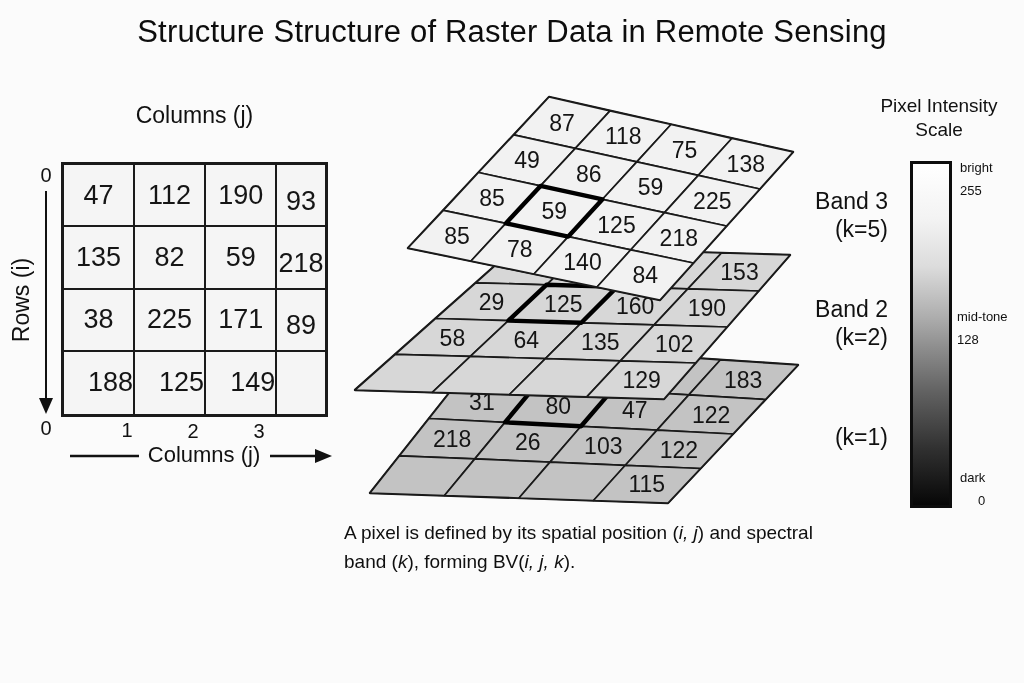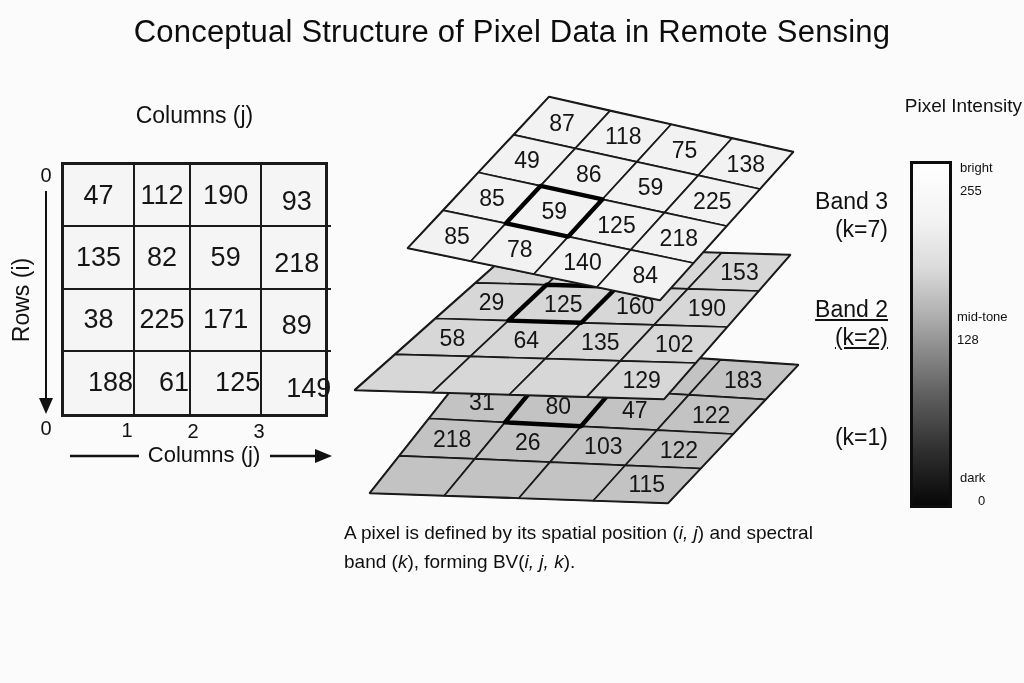--- a/index.html
+++ b/index.html
@@ -35,24 +35,24 @@
   .col-tick-2{top:420px;left:182px;}
   .col-tick-3{top:420px;left:248px;}
   #rows-axis-label{
     top:286px;left:-38px;width:120px;height:28px;text-align:center;
     font-size:23px;transform:rotate(-90deg);
   }
   #cols-axis-label{top:442px;left:143px;width:122px;text-align:center;font-size:22px;}
   
   .band-label{width:140px;text-align:right;font-size:23px;line-height:28px;color:#111;}
   #band3-label{top:187px;left:748px;}
-  #band2-label{top:295px;left:748px;text-decoration:underline;}
+  #band2-label{top:295px;left:748px;}
   #band1-label{top:423px;left:748px;}
   
-  #scale-title{top:94px;left:856px;width:166px;text-align:right;font-size:19px;line-height:24px;}
+  #scale-title{top:94px;left:856px;width:166px;text-align:center;font-size:19px;line-height:24px;}
   #scale-bar{
     top:161px;left:910px;width:42px;height:347px;box-sizing:border-box;
     border:3px solid #0d0d0d;
     background:linear-gradient(180deg,#ffffff 0%,#f3f3f3 16%,#dcdcdc 30%,
       #adadad 45%,#8d8d8d 54%,#616161 67%,#2f2f2f 84%,#070707 100%);
   }
   .scale-tick{left:960px;font-size:13px;line-height:23px;white-space:nowrap;}
   #scale-tick-bright{top:156px;}
   #scale-tick-mid{top:305px;left:957px;}
   #scale-tick-dark{top:466px;text-align:right;}
@@ -167,21 +167,21 @@
       </g>
       <g>
         <line x1="46" y1="191" x2="46" y2="400" stroke="#111" stroke-width="2"></line>
         <polygon points="39,398 53,398 46,414" fill="#111"></polygon>
         <line x1="70" y1="456" x2="139" y2="456" stroke="#111" stroke-width="2.4"></line>
         <line x1="270" y1="456" x2="317" y2="456" stroke="#111" stroke-width="2.4"></line>
         <polygon points="315,449 315,463 332,456" fill="#111"></polygon>
       </g>
     </svg>
 
-  <div id="page-title" class="abs">Conceptual Structure of Pixel Data in Remote Sensing</div>
+  <div id="page-title" class="abs">Structure Structure of Raster Data in Remote Sensing</div>
 
   <div id="grid-top-label" class="abs">Columns (j)</div>
 
   <div id="row-origin-tick" class="abs tick">0</div>
 
   <div id="rows-axis-label" class="abs">Rows (i)</div>
 
   <div id="left-grid" class="abs">
       <div class="cell">47</div>
       <div class="cell">112</div>
@@ -189,46 +189,46 @@
       <div class="cell">93</div>
       <div class="cell">135</div>
       <div class="cell">82</div>
       <div class="cell">59</div>
       <div class="cell">218</div>
       <div class="cell">38</div>
       <div class="cell">225</div>
       <div class="cell">171</div>
       <div class="cell">89</div>
       <div class="cell">188</div>
-      <div class="cell">61</div>
       <div class="cell">125</div>
       <div class="cell">149</div>
     </div>
 
   <div id="col-origin-tick" class="abs tick">0</div>
   <div class="abs tick col-tick-1">1</div>
   <div class="abs tick col-tick-2">2</div>
   <div class="abs tick col-tick-3">3</div>
 
   <div id="cols-axis-label" class="abs">Columns (j)</div>
 
   <div id="band3-label" class="abs band-label">
     <div>Band 3</div>
-    <div>(k=7)</div>
+    <div>(k=5)</div>
   </div>
   <div id="band2-label" class="abs band-label">
     <div>Band 2</div>
     <div>(k=2)</div>
   </div>
   <div id="band1-label" class="abs band-label">
     <div>(k=1)</div>
   </div>
 
   <div id="scale-title" class="abs">
     <div>Pixel Intensity</div>
+    <div>Scale</div>
   </div>
   <div id="scale-bar" class="abs"></div>
   <div id="scale-tick-bright" class="abs scale-tick">
     <div>bright</div>
     <div>255</div>
   </div>
   <div id="scale-tick-mid" class="abs scale-tick">
     <div>mid-tone</div>
     <div>128</div>
   </div>

